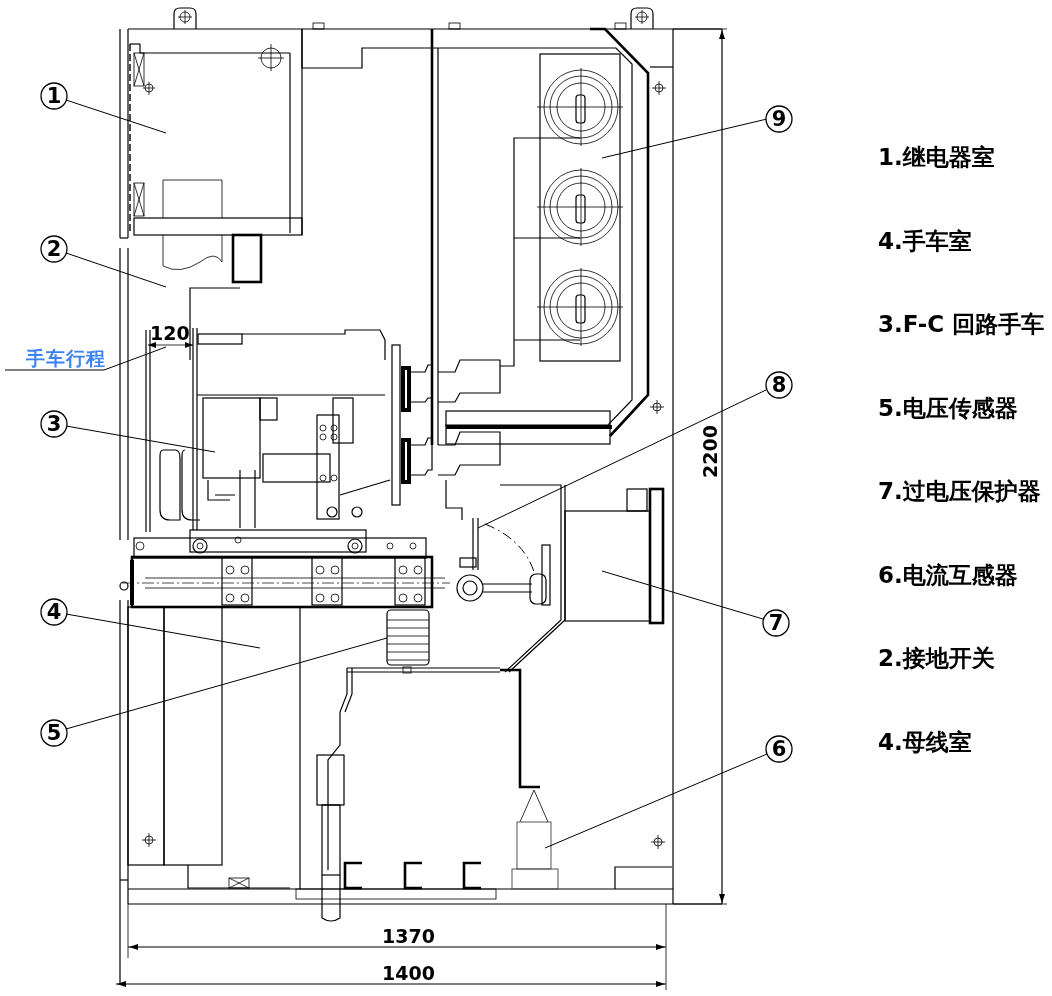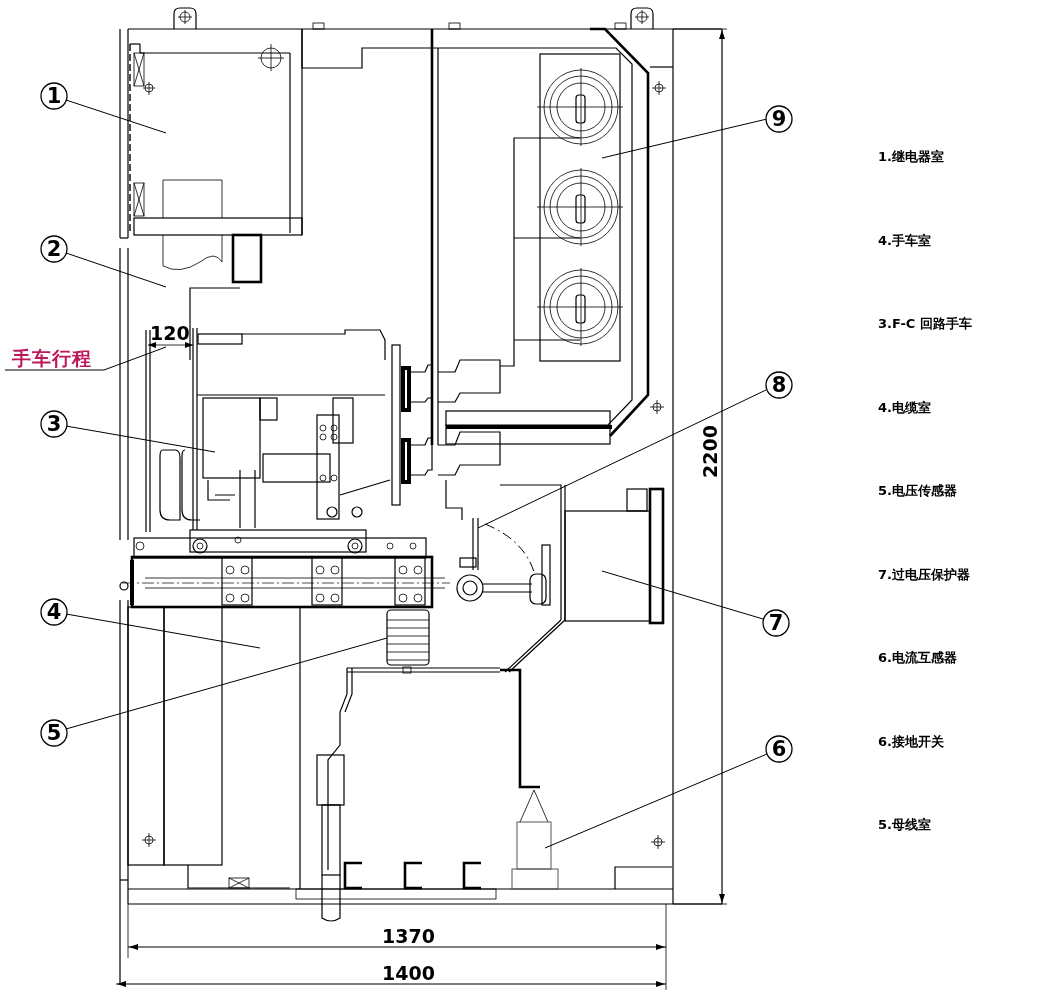--- a/index.html
+++ b/index.html
@@ -12,24 +12,24 @@
   .lb { stroke: #000; stroke-width: 2.6; fill: none; }
   .lbb { stroke: #000; stroke-width: 4; fill: none; }
   .dash { stroke: #000; stroke-width: 1; fill: none; stroke-dasharray: 10 4 2 4; }
   .dash2 { stroke: #000; stroke-width: 1.4; fill: none; stroke-dasharray: 7 3; }
   .ctr { stroke: #000; stroke-width: 0.7; fill: none; stroke-dasharray: 12 3 2 3; }
   .leader { stroke: #000; stroke-width: 1; fill: none; }
   .callout-circle { stroke: #000; stroke-width: 1.3; fill: #fff; }
   .callout-num { font-family: "DejaVu Sans", sans-serif; font-weight: bold; font-size: 21px; text-anchor: middle; dominant-baseline: central; fill: #000; }
   .dim-text { font-family: "DejaVu Sans", sans-serif; font-weight: bold; font-size: 19px; fill: #000; }
   .legend { position: absolute; left: 878px; top: 142px; }
-  .legend-item { font-family: "DejaVu Sans", sans-serif; font-weight: bold; font-size: 13px;
+  .legend-item { font-family: "DejaVu Sans", sans-serif; font-weight: bold; font-size: 23px;
                  color: #000; height: 83.5px; line-height: 30px; white-space: nowrap; }
-  .travel-label { position: absolute; left: 12px; top: 346px; font-family: "DejaVu Sans", sans-serif;
-                  font-weight: bold; font-size: 19px; color: #be185d; letter-spacing: 1px; }
+  .travel-label { position: absolute; left: 26px; top: 346px; font-family: "DejaVu Sans", sans-serif;
+                  font-weight: bold; font-size: 19px; color: #3b82f6; letter-spacing: 1px; }
 </style>
 </head>
 <body>
 
 <svg id="drawing" width="1052" height="996" viewBox="0 0 1052 996" xmlns="http://www.w3.org/2000/svg">
 
   <g>
 
     <line class="ln" x1="128" y1="29" x2="722" y2="29"></line>
 
@@ -369,19 +369,18 @@
     <text class="dim-text" x="382" y="980">1400</text>
   </g>
 </svg>
 
 <div class="travel-label">手车行程</div>
 
 <div class="legend">
   <div class="legend-item">1.继电器室</div>
   <div class="legend-item">4.手车室</div>
   <div class="legend-item">3.F-C 回路手车</div>
-  <div class="legend-item">4.电缆室</div>
   <div class="legend-item">5.电压传感器</div>
   <div class="legend-item">7.过电压保护器</div>
   <div class="legend-item">6.电流互感器</div>
-  <div class="legend-item">6.接地开关</div>
-  <div class="legend-item">5.母线室</div>
+  <div class="legend-item">2.接地开关</div>
+  <div class="legend-item">4.母线室</div>
 </div>
 
 </body></html>

